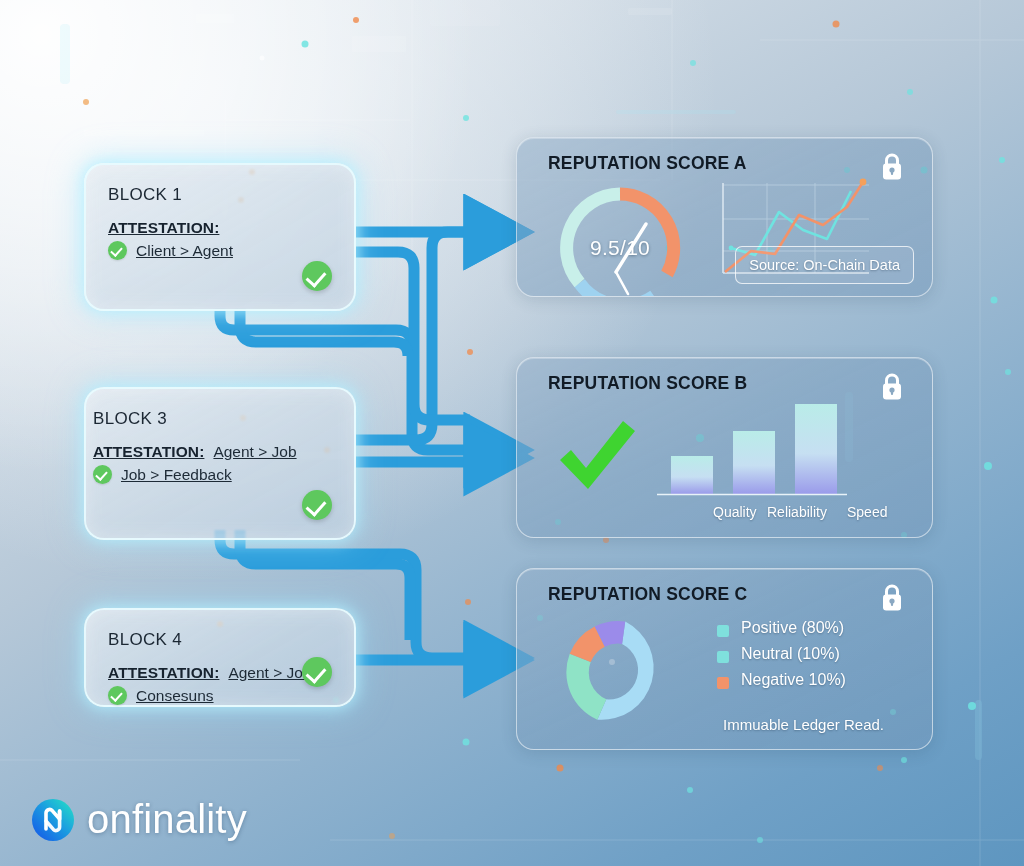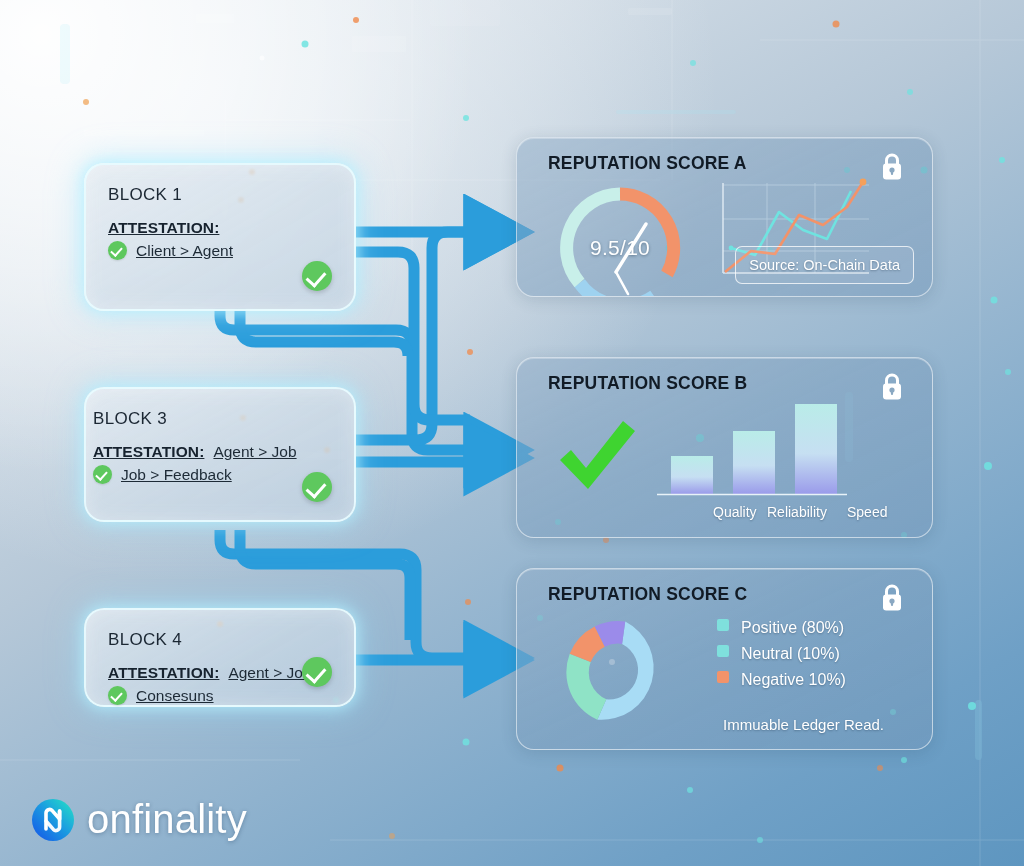--- a/index.html
+++ b/index.html
@@ -110,21 +110,21 @@
   .barchart { position:absolute; left:140px; top:40px; }
   .bar-label {
     position:absolute; color:#ffffff; font-size:14px;
     text-shadow:0 1px 2px rgba(20,40,60,.35); white-space:nowrap;
   }
 
   
   .donut { position:absolute; left:42px; top:45px; }
   .legend { position:absolute; left:200px; top:50px; }
   .legend-row {
-    display:flex; align-items:flex-start; gap:12px; margin-bottom:8px;
+    display:flex; align-items:flex-end; gap:12px; margin-bottom:8px;
   }
   .legend-swatch { width:12px; height:12px; border-radius:2px; flex:0 0 12px; }
   .legend-text {
     color:#ffffff; font-size:16px;
     text-shadow:0 1px 2px rgba(20,40,60,.35);
   }
   .footer-note {
     position:absolute; right:48px; bottom:16px;
     color:#ffffff; font-size:15px;
     text-shadow:0 1px 2px rgba(20,40,60,.35);
@@ -255,21 +255,21 @@
   <div class="att-line">
     <span class="att-label">ATTESTATION:</span>
   </div>
   <div class="att-line">
     <span class="mini-check"></span>
     <span class="att-val">Client &gt; Agent</span>
   </div>
   <div class="big-check"></div>
 </div>
 
-<div class="block-card" style="left:84px; top:387px; height:135px;padding-left:7px;">
+<div class="block-card" style="left:84px; top:387px; height:153px;padding-left:7px;">
   <div class="block-title">BLOCK 3</div>
   <div class="att-line">
     <span class="att-label">ATTESTATION:</span>
     <span class="att-val">Agent &gt; Job</span>
   </div>
   <div class="att-line">
     <span class="mini-check"></span>
     <span class="att-val">Job &gt; Feedback</span>
   </div>
   <div class="big-check"></div>

